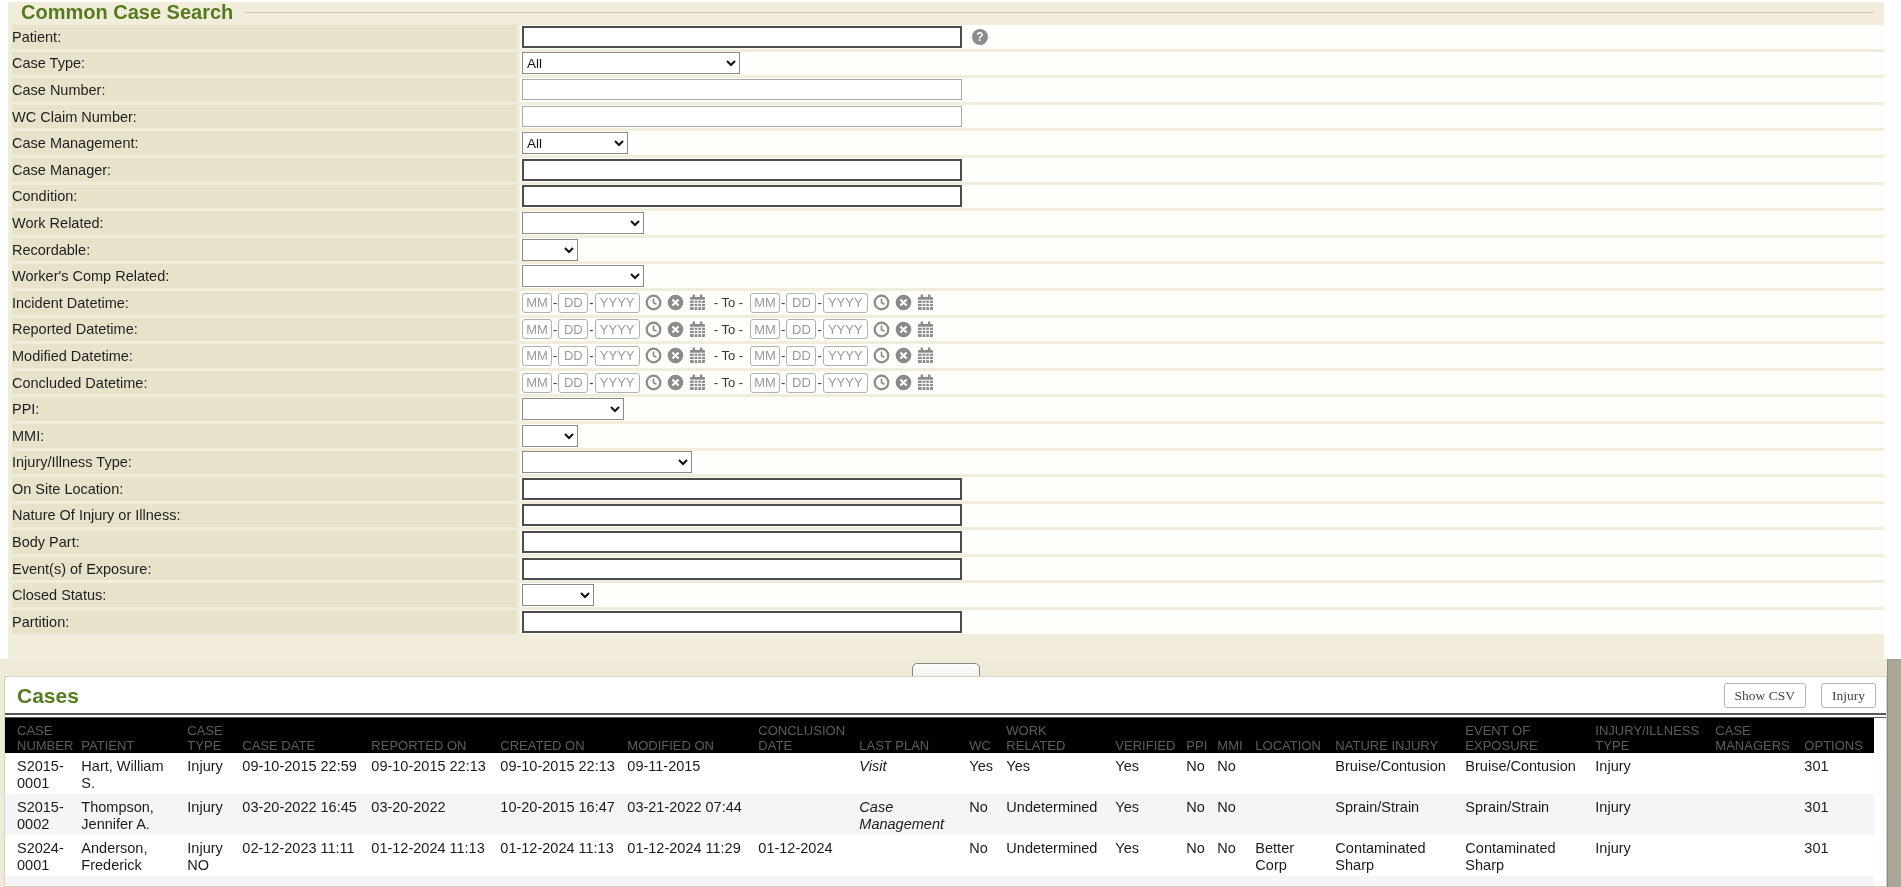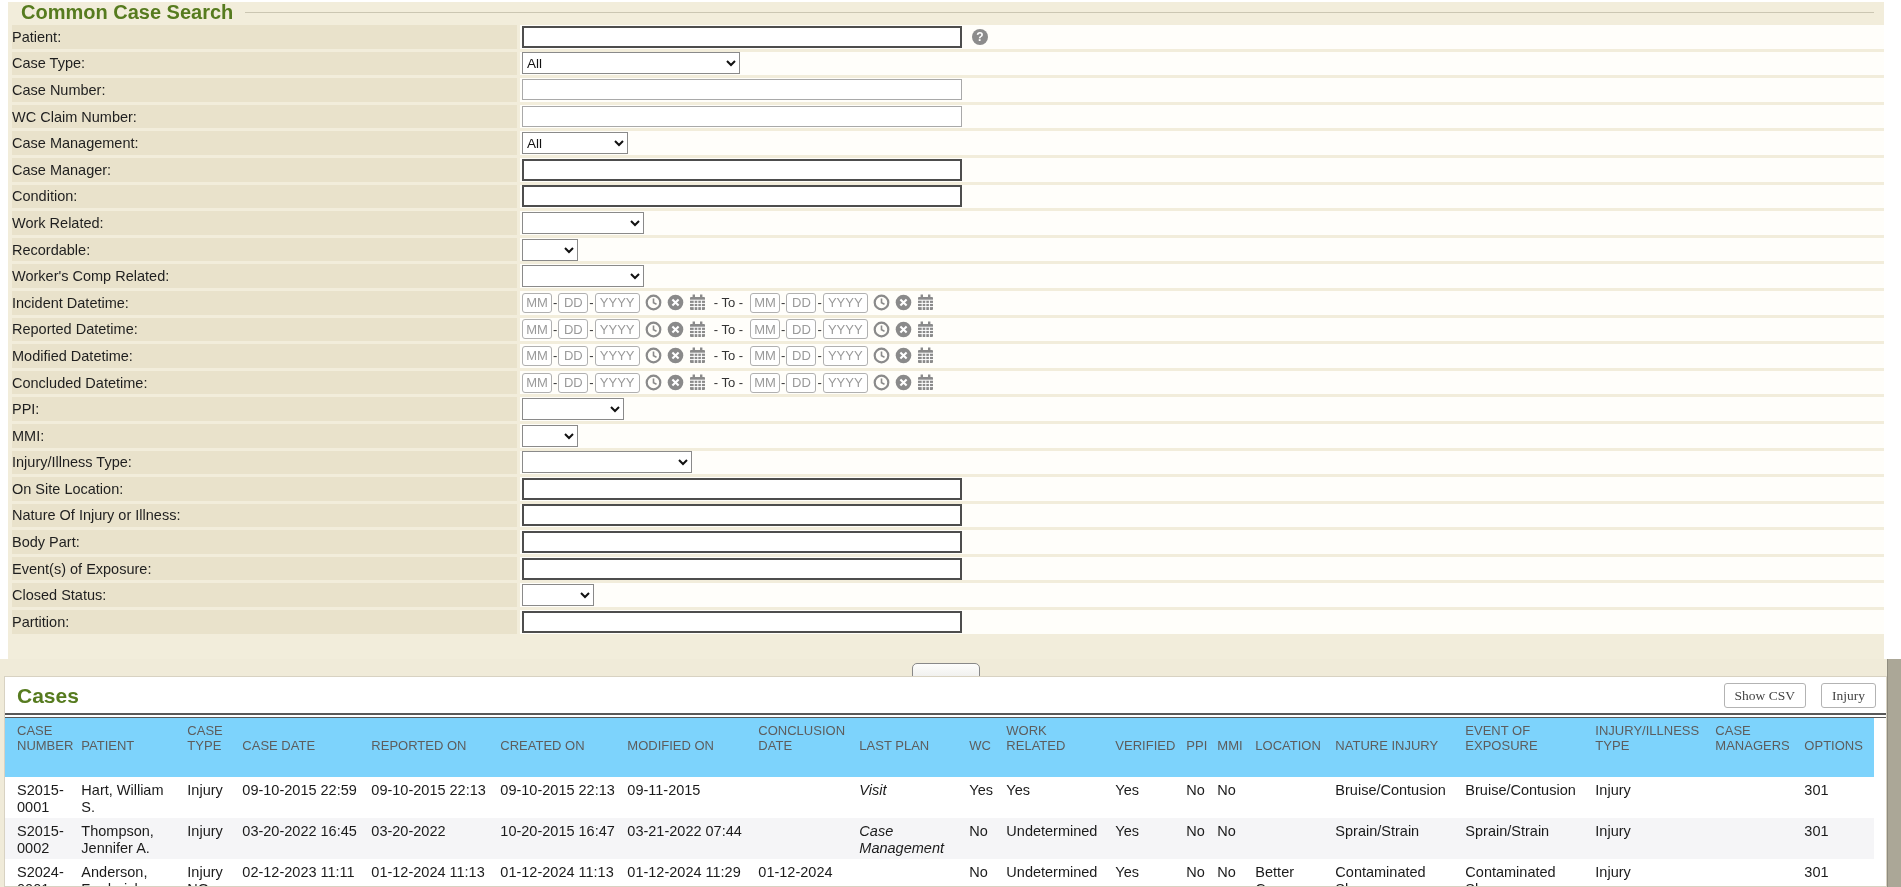--- a/index.html
+++ b/index.html
@@ -64,22 +64,22 @@
   .cases-title { color:#567b1f; font-weight:bold; font-size:21px; }
   .cases-buttons { display:flex; gap:7px; }
   .btn {
     border:1px solid #b3b3b3; background:#fff; color:#444; font-size:13.5px;
     padding:4px 10px; border-radius:3px; font-family:Liberation Serif, serif; line-height:15px;margin-left:8px;
   }
   .double-rule { height:5px; border-top:2px solid #585858; border-bottom:1px solid #585858; }
 
   table.cases { border-collapse:collapse; table-layout:fixed; }
   table.cases thead th {
-    background:#7dd3fc; color:#5d5d5d; font-size:13px; font-weight:normal;
-    text-align:left; vertical-align:bottom; padding:5px 8px 24px 0;
+    background:#000000; color:#5d5d5d; font-size:13px; font-weight:normal;
+    text-align:left; vertical-align:bottom; padding:5px 8px 0 0;
     line-height:15px; white-space:pre-line;
   }
   table.cases th:first-child, table.cases td:first-child { padding-left:12px; }
   table.cases tbody td {
     font-size:14.5px; color:#1b1b1b; vertical-align:top;
     padding:5px 8px 3px 0; line-height:16.5px; overflow:hidden;
   }
   table.cases tbody tr:nth-child(even) { background:#f5f5f7; }
   table.cases td.italic { font-style:italic; }
   table.cases tr.filler td { height:14px; padding:0; }

